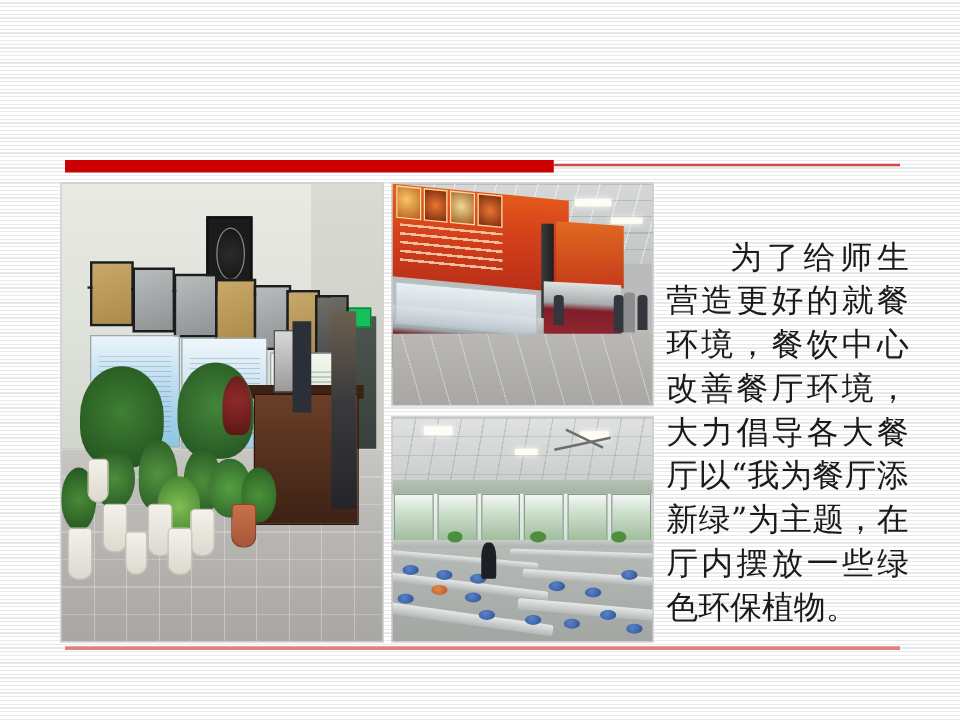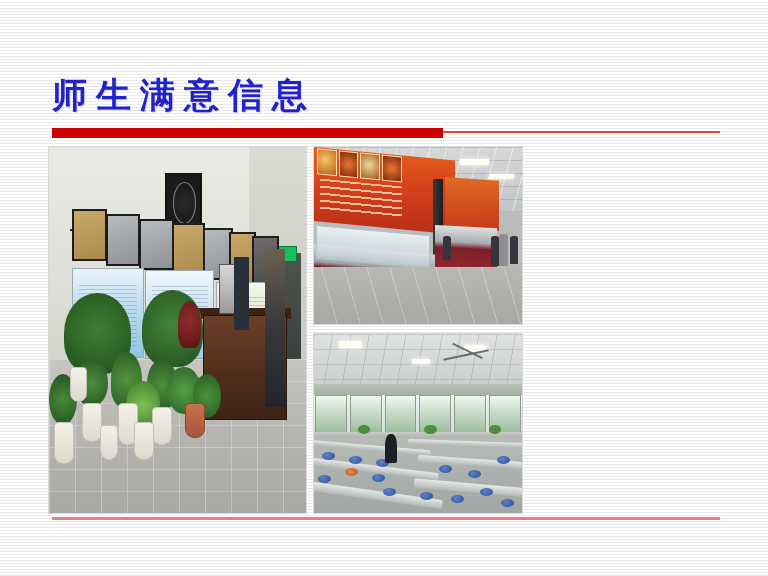--- a/index.html
+++ b/index.html
@@ -321,23 +321,20 @@
     text-indent: 2em;
     letter-spacing: 0px;
     word-break: break-all;
   }
 </style>
 </head>
 <body>
 
 <div id="slide">
 
-  <div id="title-block">
-    <div id="slide-title">师生满意信息</div>
-  </div>
 
   <div id="title-rule-thick"></div>
   <div id="title-rule-thin"></div>
 
   <div class="photo" id="photo-lobby">
     <div class="ph-canvas">
       <div class="lobby-wall"></div>
       <div class="lobby-wall-right"></div>
       <div class="lobby-door"></div>
       <div class="exit-sign"></div>
@@ -478,16 +475,17 @@
       <div class="stool" style="left:80%; top:86%;"></div>
       <div class="stool" style="left:90%; top:92%;"></div>
       <div class="stool" style="left:60%; top:73%;"></div>
       <div class="stool" style="left:74%; top:76%;"></div>
       <div class="stool" style="left:88%; top:68%;"></div>
 
       <div class="hall-person"></div>
     </div>
   </div>
 
+  <div id="body-text">为了给师生营造更好的就餐环境，餐饮中心改善餐厅环境，大力倡导各大餐厅以“我为餐厅添新绿”为主题，在厅内摆放一些绿色环保植物。</div>
 
   <div id="bottom-rule"></div>
 
 </div>
 
 </body></html>

